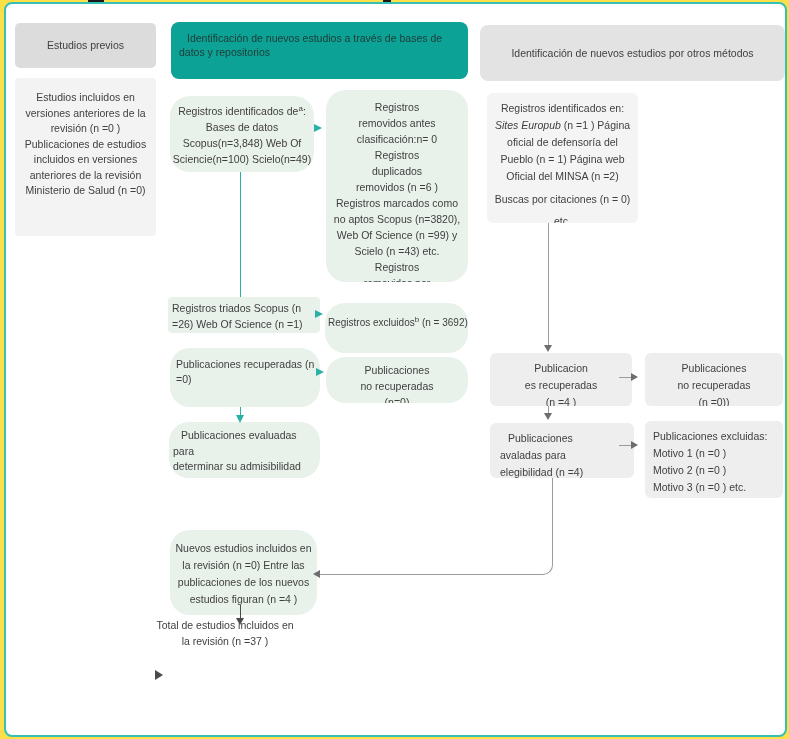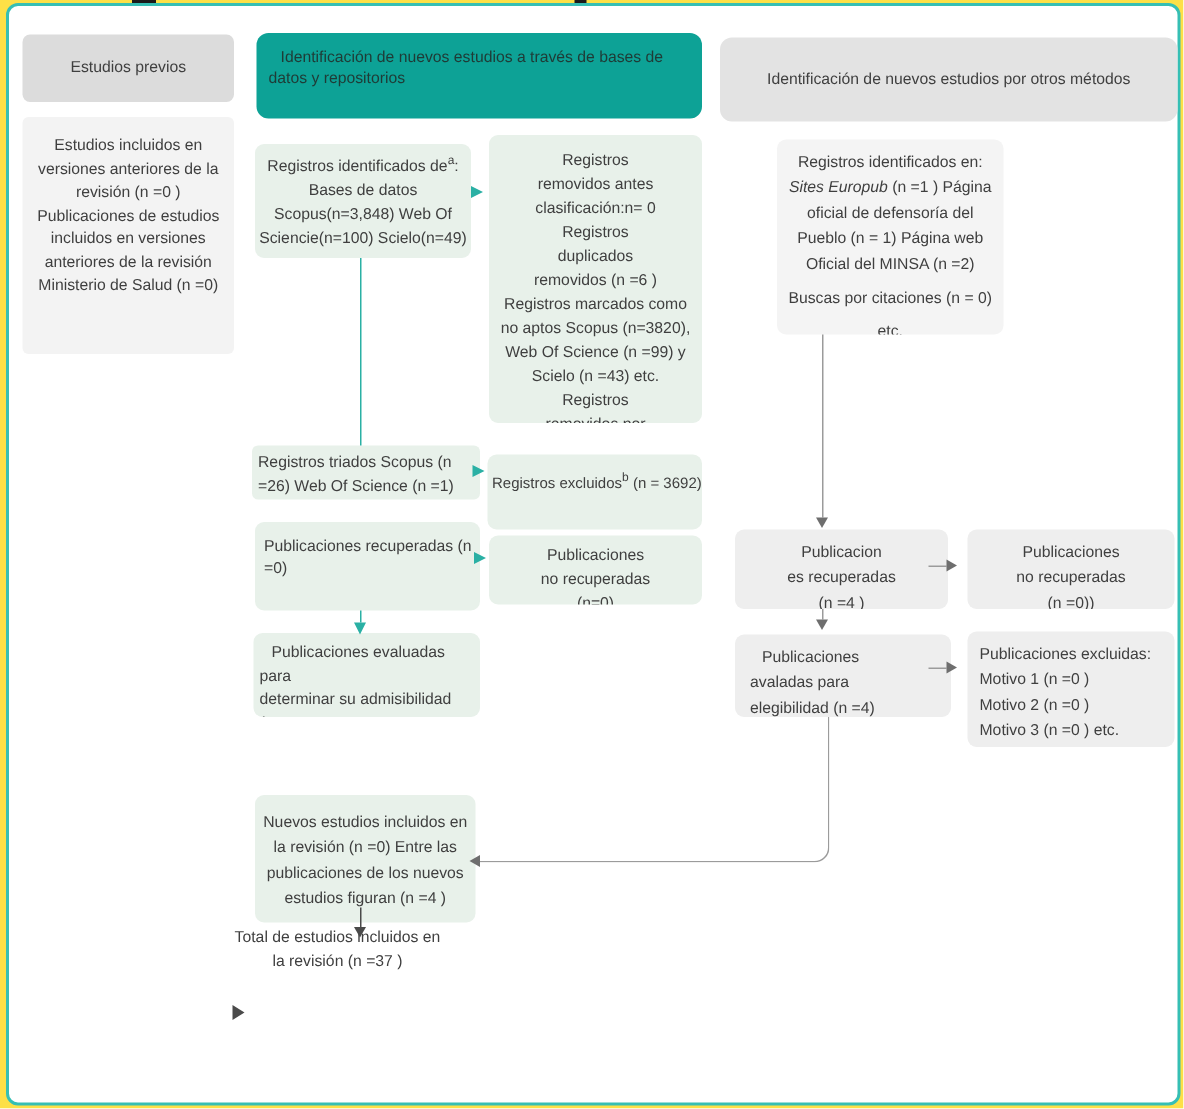--- a/index.html
+++ b/index.html
@@ -16,21 +16,21 @@
   }
   html,body{margin:0;padding:0;background:#ffffff;}
   #stage{
     position:relative;width:789px;height:739px;overflow:hidden;background:#fde047;
     font-family:"Liberation Sans", sans-serif;color:var(--text);
   }
   .frame{
     position:absolute;left:4px;top:2px;width:779px;height:731px;
     border:2px solid var(--border-teal);border-radius:8px;background:#fff;
   }
-  .box{position:absolute;border-radius:6px;font-size:10.5px;line-height:16px;overflow:hidden;box-sizing:border-box;}
+  .box{position:absolute;border-radius:20px;font-size:10.5px;line-height:16px;overflow:hidden;box-sizing:border-box;}
   .green{background:var(--light-green);}
   .gray{background:var(--light-gray);}
   .center{text-align:center;}
   .pre{white-space:pre-line;}
   sup{font-size:8px;line-height:0;}
   .hdr{position:absolute;box-sizing:border-box;border-radius:8px;font-size:10.5px;line-height:14px;overflow:hidden;}
   .vline,.hline{position:absolute;}
   .vline{width:1px;}
   .hline{height:1px;}
   .teal-ln{background:var(--teal-line);}
@@ -122,21 +122,21 @@
 33)</div>
 
   <div class="box green center pre" style="left:170px;top:530px;width:147px;height:85px;padding-top:10px;line-height:17px;">Nuevos estudios incluidos en
 la revisión (n =0) Entre las
 publicaciones de los nuevos
 estudios figuran (n =4 )</div>
 
   <div class="box center pre" style="left:140px;top:617px;width:170px;height:36px;line-height:16px;border-radius:0;">Total de estudios incluidos en
 la revisión (n =37 )</div>
 
-  <div class="box center" style="left:487px;top:93px;width:151px;height:130px;background:var(--lighter-gray);border-radius:6px;padding:7px 4px 0 4px;line-height:17px;margin-left:31px;">
+  <div class="box center" style="left:487px;top:93px;width:151px;height:130px;background:var(--lighter-gray);border-radius:6px;padding:7px 4px 0 4px;line-height:17px;">
     <div>Registros identificados en:</div>
     <div><i>Sites Europub</i><span> (n =1 ) Página oficial de defensoría del Pueblo (n = 1) Página web Oficial del MINSA (n =2)</span></div>
     <div style="margin-top:6px;">Buscas por citaciones (n = 0)</div>
     <div style="margin-top:5px;">etc.</div>
   </div>
 
   <div class="box gray center pre" style="left:490px;top:353px;width:142px;height:53px;border-radius:6px;padding-top:7px;line-height:17px;">Publicacion
 es recuperadas
 (n =4 )</div>
 

